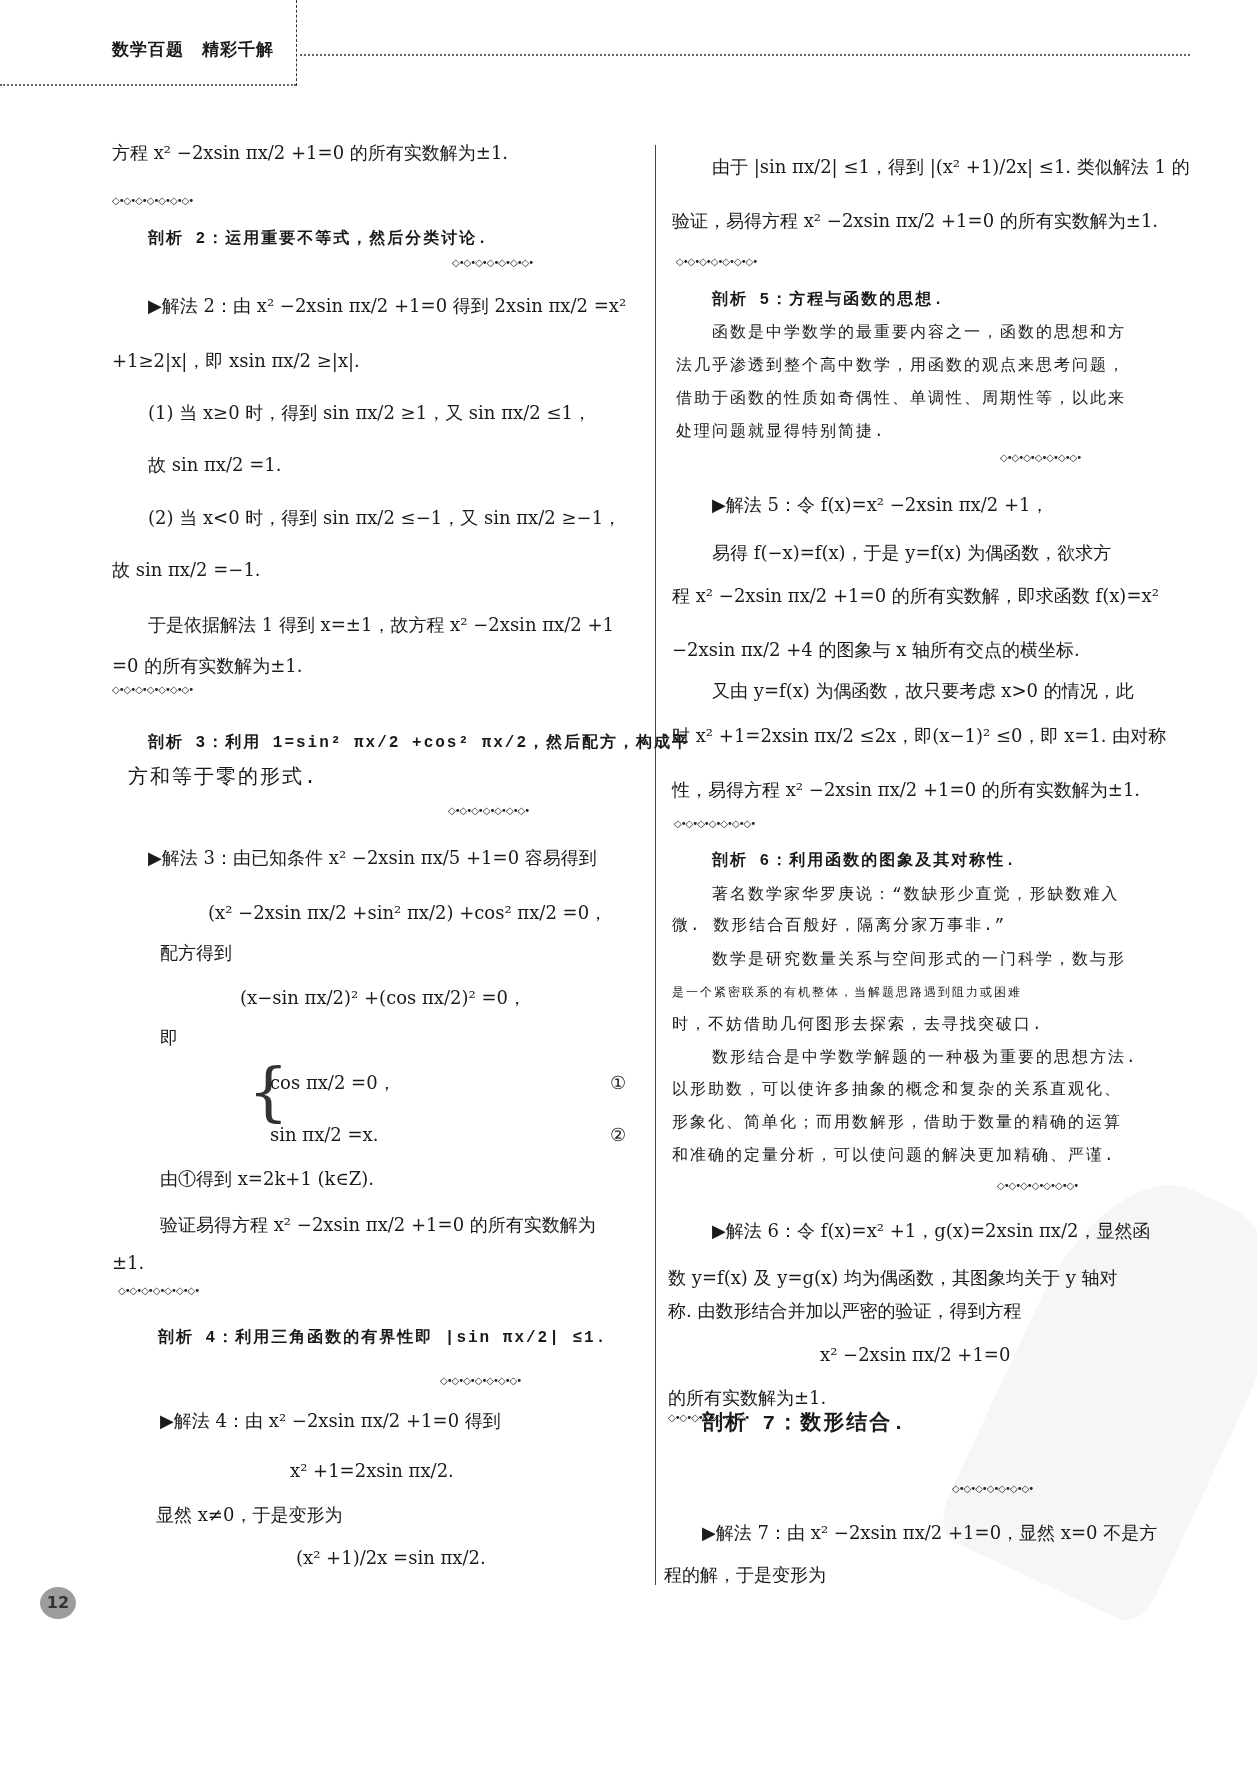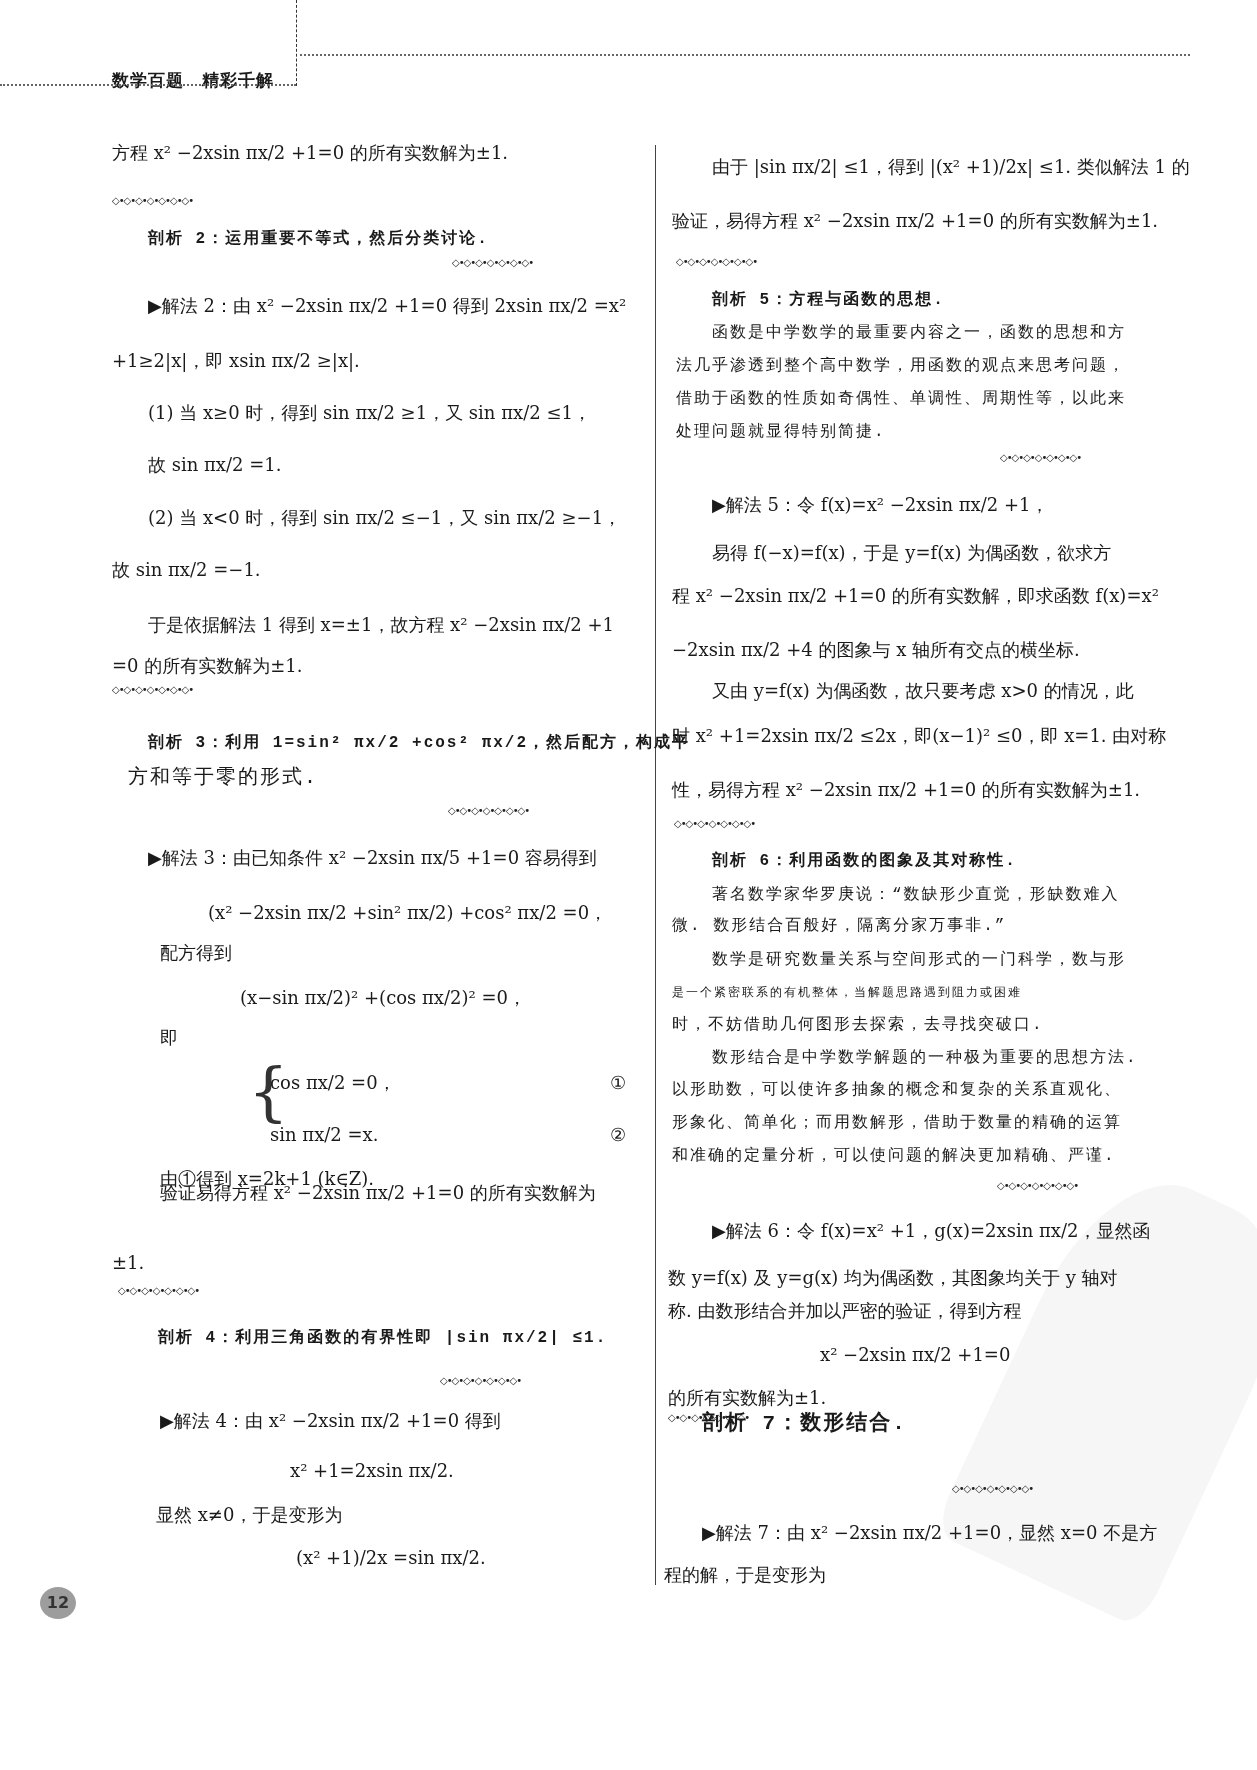--- a/index.html
+++ b/index.html
@@ -1,21 +1,21 @@
 <!DOCTYPE html>
 <html><head>
 <meta charset="utf-8">
 <style>
   html, body { margin:0; padding:0; background:#fff; }
   body { width:1257px; height:1770px; position:relative; overflow:hidden;
          font-family:"DejaVu Serif","Liberation Serif",serif; color:#1a1a1a; }
   .abs { position:absolute; }
   
   .hdr-title { left:112px; top:38px; font-size:17px; font-weight:bold; letter-spacing:1px;
-               font-family:"DejaVu Sans","Liberation Sans",sans-serif; white-space:pre;margin-top:31px; }
+               font-family:"DejaVu Sans","Liberation Sans",sans-serif; white-space:pre; }
   .hdr-vline { left:296px; top:0; width:0; height:86px; border-left:1.5px dashed #333; }
   .hdr-dot-top { left:300px; top:54px; width:890px; border-top:2px dotted #666; }
   .hdr-dot-bot { left:0; top:84px; width:296px; border-top:2px dotted #666; }
   .col-divider { left:655px; top:145px; width:0; height:1440px; border-left:1.5px solid #444; }
 
   .line { position:absolute; font-size:18px; line-height:26px; white-space:nowrap; }
   .bold { font-weight:bold; font-family:"DejaVu Sans","Liberation Sans",sans-serif; }
   .kai { letter-spacing:2px;font-family:Liberation Mono, monospace; }
   .deco { position:absolute; font-size:10px; letter-spacing:-1px; color:#222; white-space:nowrap;
           font-family:"DejaVu Sans","Liberation Sans",sans-serif; }
@@ -64,21 +64,21 @@
   <div class="line" style="left:240px;top:985px">(x−sin πx/2)² +(cos πx/2)² =0，</div>
   <div class="line" style="left:160px;top:1025px">即</div>
 
   <div class="brace" style="left:248px;top:1060px">{</div>
   <div class="line" style="left:270px;top:1070px">cos πx/2 =0，</div>
   <div class="line" style="left:610px;top:1070px">①</div>
   <div class="line" style="left:270px;top:1122px">sin πx/2 =x.</div>
   <div class="line" style="left:610px;top:1122px">②</div>
 
   <div class="line" style="left:160px;top:1166px">由①得到 x=2k+1 (k∈Z).</div>
-  <div class="line" style="left:160px;top:1180px">验证易得方程 x² −2xsin πx/2 +1=0 的所有实数解为</div>
+  <div class="line" style="left:160px;top:1212px">验证易得方程 x² −2xsin πx/2 +1=0 的所有实数解为</div>
   <div class="line" style="left:112px;top:1250px">±1.</div>
   <div class="deco" style="left:118px;top:1285px">◇•◇•◇•◇•◇•◇•◇•</div>
 
   <div class="line bold kai" style="left:158px;top:1325px;font-size:16px">剖析 4：利用三角函数的有界性即 |sin πx/2| ≤1.</div>
   <div class="deco" style="left:440px;top:1375px">◇•◇•◇•◇•◇•◇•◇•</div>
 
   <div class="line" style="left:160px;top:1408px">▶解法 4：由 x² −2xsin πx/2 +1=0 得到</div>
   <div class="line" style="left:290px;top:1458px">x² +1=2xsin πx/2.</div>
   <div class="line" style="left:156px;top:1502px">显然 x≠0，于是变形为</div>
   <div class="line" style="left:296px;top:1545px">(x² +1)/2x =sin πx/2.</div>

